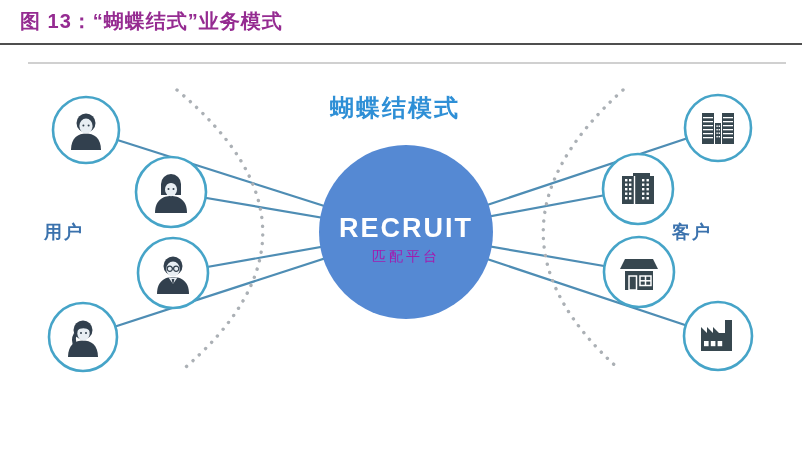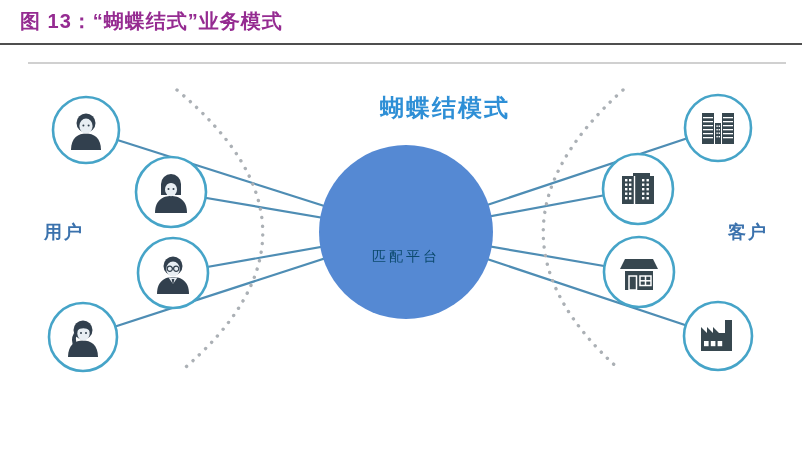--- a/index.html
+++ b/index.html
@@ -22,36 +22,36 @@
   .rule-light-bottom{left:28px;top:402px;width:754px;height:2px;background:#d0d0d0;}
   .rule-dark-bottom{left:0;top:414px;width:802px;height:2px;background:#4f4f4f;}
   .source-line{
     position:absolute;left:22px;top:423px;
     font-family:"Liberation Serif", serif;
     font-size:17px;color:#151515;white-space:nowrap;
   }
   svg#diagram{position:absolute;left:0;top:0;}
   .overlay{position:absolute;white-space:nowrap;text-align:center;}
   .bow-heading{
-    left:330px;top:92px;width:180px;text-align:right;
+    left:330px;top:92px;width:180px;text-align:left;
     font-size:24px;font-weight:bold;color:#2e8fd6;letter-spacing:2px;
   }
   .center-name{
     left:316px;top:213px;width:180px;text-align:center;
     font-size:27px;font-weight:bold;color:#ffffff;letter-spacing:2px;
   }
   .center-sub{
     left:316px;top:248px;width:180px;text-align:center;
-    font-size:14px;color:#0c4a6e;letter-spacing:3px;
+    font-size:14px;color:#a21caf;letter-spacing:3px;
   }
   .group-label{
     font-size:18px;font-weight:bold;color:#3b72ad;letter-spacing:2px;
   }
   .label-users{left:44px;top:220px;}
-  .label-clients{left:728px;top:220px;}
+  .label-clients{left:672px;top:220px;}
 </style>
 </head>
 <body>
 
 <div id="stage">
 
   <div class="fig-title">图 13：“蝴蝶结式”业务模式</div>
   <div class="rule rule-dark-top"></div>
   <div class="rule rule-light-top"></div>
 
@@ -200,20 +200,21 @@
         <rect x="-14" y="5" width="4.6" height="5.2"></rect>
         <rect x="-7.2" y="5" width="4.6" height="5.2"></rect>
         <rect x="-0.4" y="5" width="4.6" height="5.2"></rect>
       </g>
     </g>
 
     <circle cx="406" cy="232" r="87" fill="#5589d3"></circle>
   </svg>
 
   <div class="overlay bow-heading">蝴蝶结模式</div>
+  <div class="overlay center-name">RECRUIT</div>
   <div class="overlay center-sub">匹配平台</div>
   <div class="overlay group-label label-users">用户</div>
   <div class="overlay group-label label-clients">客户</div>
 
   <div class="rule rule-light-bottom"></div>
   <div class="rule rule-dark-bottom"></div>
 
 </div>
 
 </body></html>

